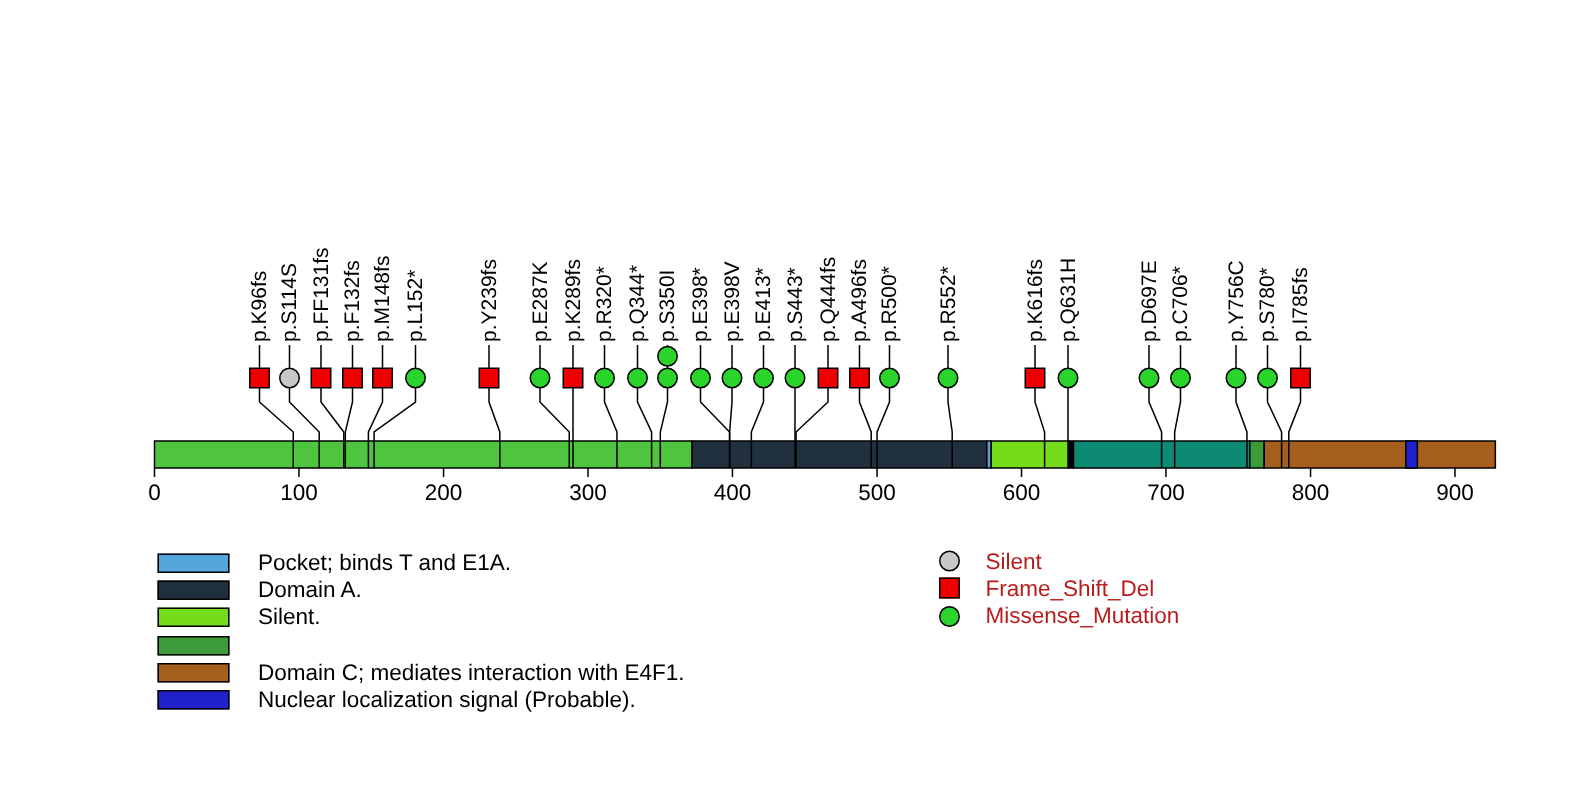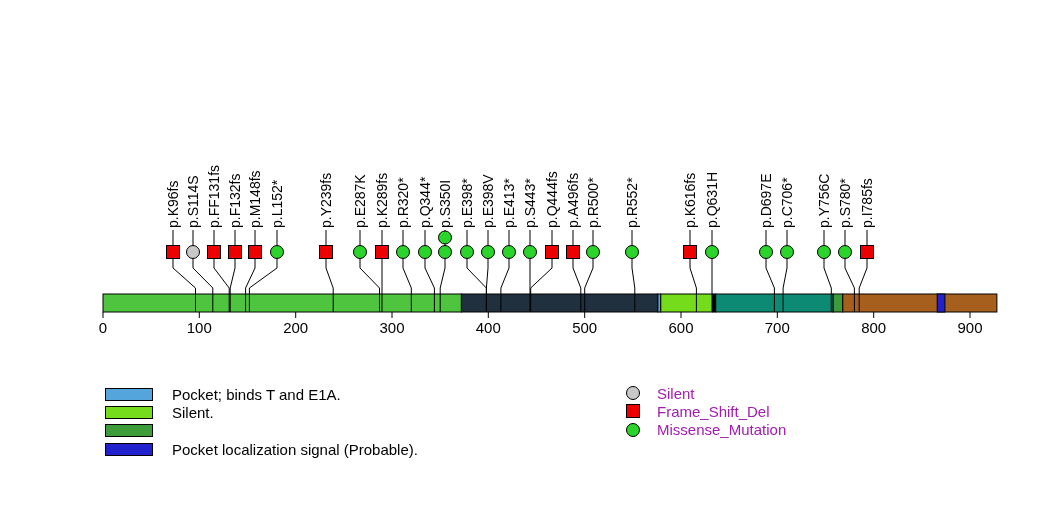--- a/index.html
+++ b/index.html
@@ -1,27 +1,27 @@
 <!DOCTYPE html>
 <html><head>
 <meta charset="utf-8">
 <style>
   html,body{margin:0;padding:0;background:#ffffff;}
   body{font-family:"Liberation Sans", sans-serif;}
   #canvas{position:relative;width:1047px;height:524px;background:#ffffff;overflow:hidden;}
   #plot-svg{position:absolute;left:0;top:0;}
-  .legend{position:absolute;margin-top:19px;}
+  .legend{position:absolute;}
   .lrow{display:flex;align-items:center;height:18.3px;}
   .swatch{display:inline-block;width:48px;height:13px;border:1px solid #000;box-sizing:border-box;}
   .dlabel{margin-left:19px;font-size:15px;color:#000;white-space:nowrap;}
   .mrow{display:flex;align-items:center;height:18.3px;}
   .mmark{display:inline-block;width:14px;height:14px;box-sizing:border-box;flex:0 0 14px;}
   .mmark.circle{border:1px solid #000;border-radius:50%;}
   .mmark.square{border:1px solid #000;}
-  .mlabel{margin-left:17px;font-size:15px;color:#a21caf;white-space:nowrap;text-align:right;}
+  .mlabel{margin-left:17px;font-size:15px;color:#b91c1c;white-space:nowrap;text-align:right;}
   text{fill:#000;}
 </style>
 </head>
 <body>
 
 <div id="canvas">
   <svg id="plot-svg" width="1047" height="350">
       <rect x="103.0" y="294" width="358.4" height="18" fill="#4ec43f" stroke="#000" stroke-width="1"></rect>
       <rect x="461.4" y="294" width="196.5" height="18" fill="#21303e" stroke="#000" stroke-width="1"></rect>
       <rect x="657.9" y="294" width="2.9" height="18" fill="#54a5dc" stroke="#000" stroke-width="1"></rect>
@@ -133,29 +133,37 @@
       <text x="873.7" y="333" font-size="15" text-anchor="middle">800</text>
       <line x1="970.0" y1="312" x2="970.0" y2="318" stroke="#000" stroke-width="1"></line>
       <text x="970.0" y="333" font-size="15" text-anchor="middle">900</text>
     </svg>
   <div id="legend-domains" class="legend" style="left:105px; top:366px;">
       <div class="lrow">
         <span class="swatch" style="background: rgb(84, 165, 220);"></span>
         <span class="dlabel">Pocket; binds T and E1A.</span>
       </div>
       <div class="lrow">
+        <span class="swatch" style="background: rgb(33, 48, 62);"></span>
+        <span class="dlabel">Domain A.</span>
+      </div>
+      <div class="lrow">
         <span class="swatch" style="background: rgb(116, 220, 26);"></span>
         <span class="dlabel">Silent.</span>
       </div>
       <div class="lrow">
         <span class="swatch" style="background: rgb(62, 155, 57);"></span>
       </div>
       <div class="lrow">
+        <span class="swatch" style="background: rgb(166, 95, 28);"></span>
+        <span class="dlabel">Domain C; mediates interaction with E4F1.</span>
+      </div>
+      <div class="lrow">
         <span class="swatch" style="background: rgb(33, 33, 206);"></span>
-        <span class="dlabel">Pocket localization signal (Probable).</span>
+        <span class="dlabel">Nuclear localization signal (Probable).</span>
       </div>
     </div>
   <div id="legend-mutations" class="legend" style="left:626px; top:365px;">
       <div class="mrow">
         <span class="mmark circle" style="background: rgb(200, 200, 200);"></span>
         <span class="mlabel">Silent</span>
       </div>
       <div class="mrow">
         <span class="mmark square" style="background: rgb(238, 0, 0);"></span>
         <span class="mlabel">Frame_Shift_Del</span>

